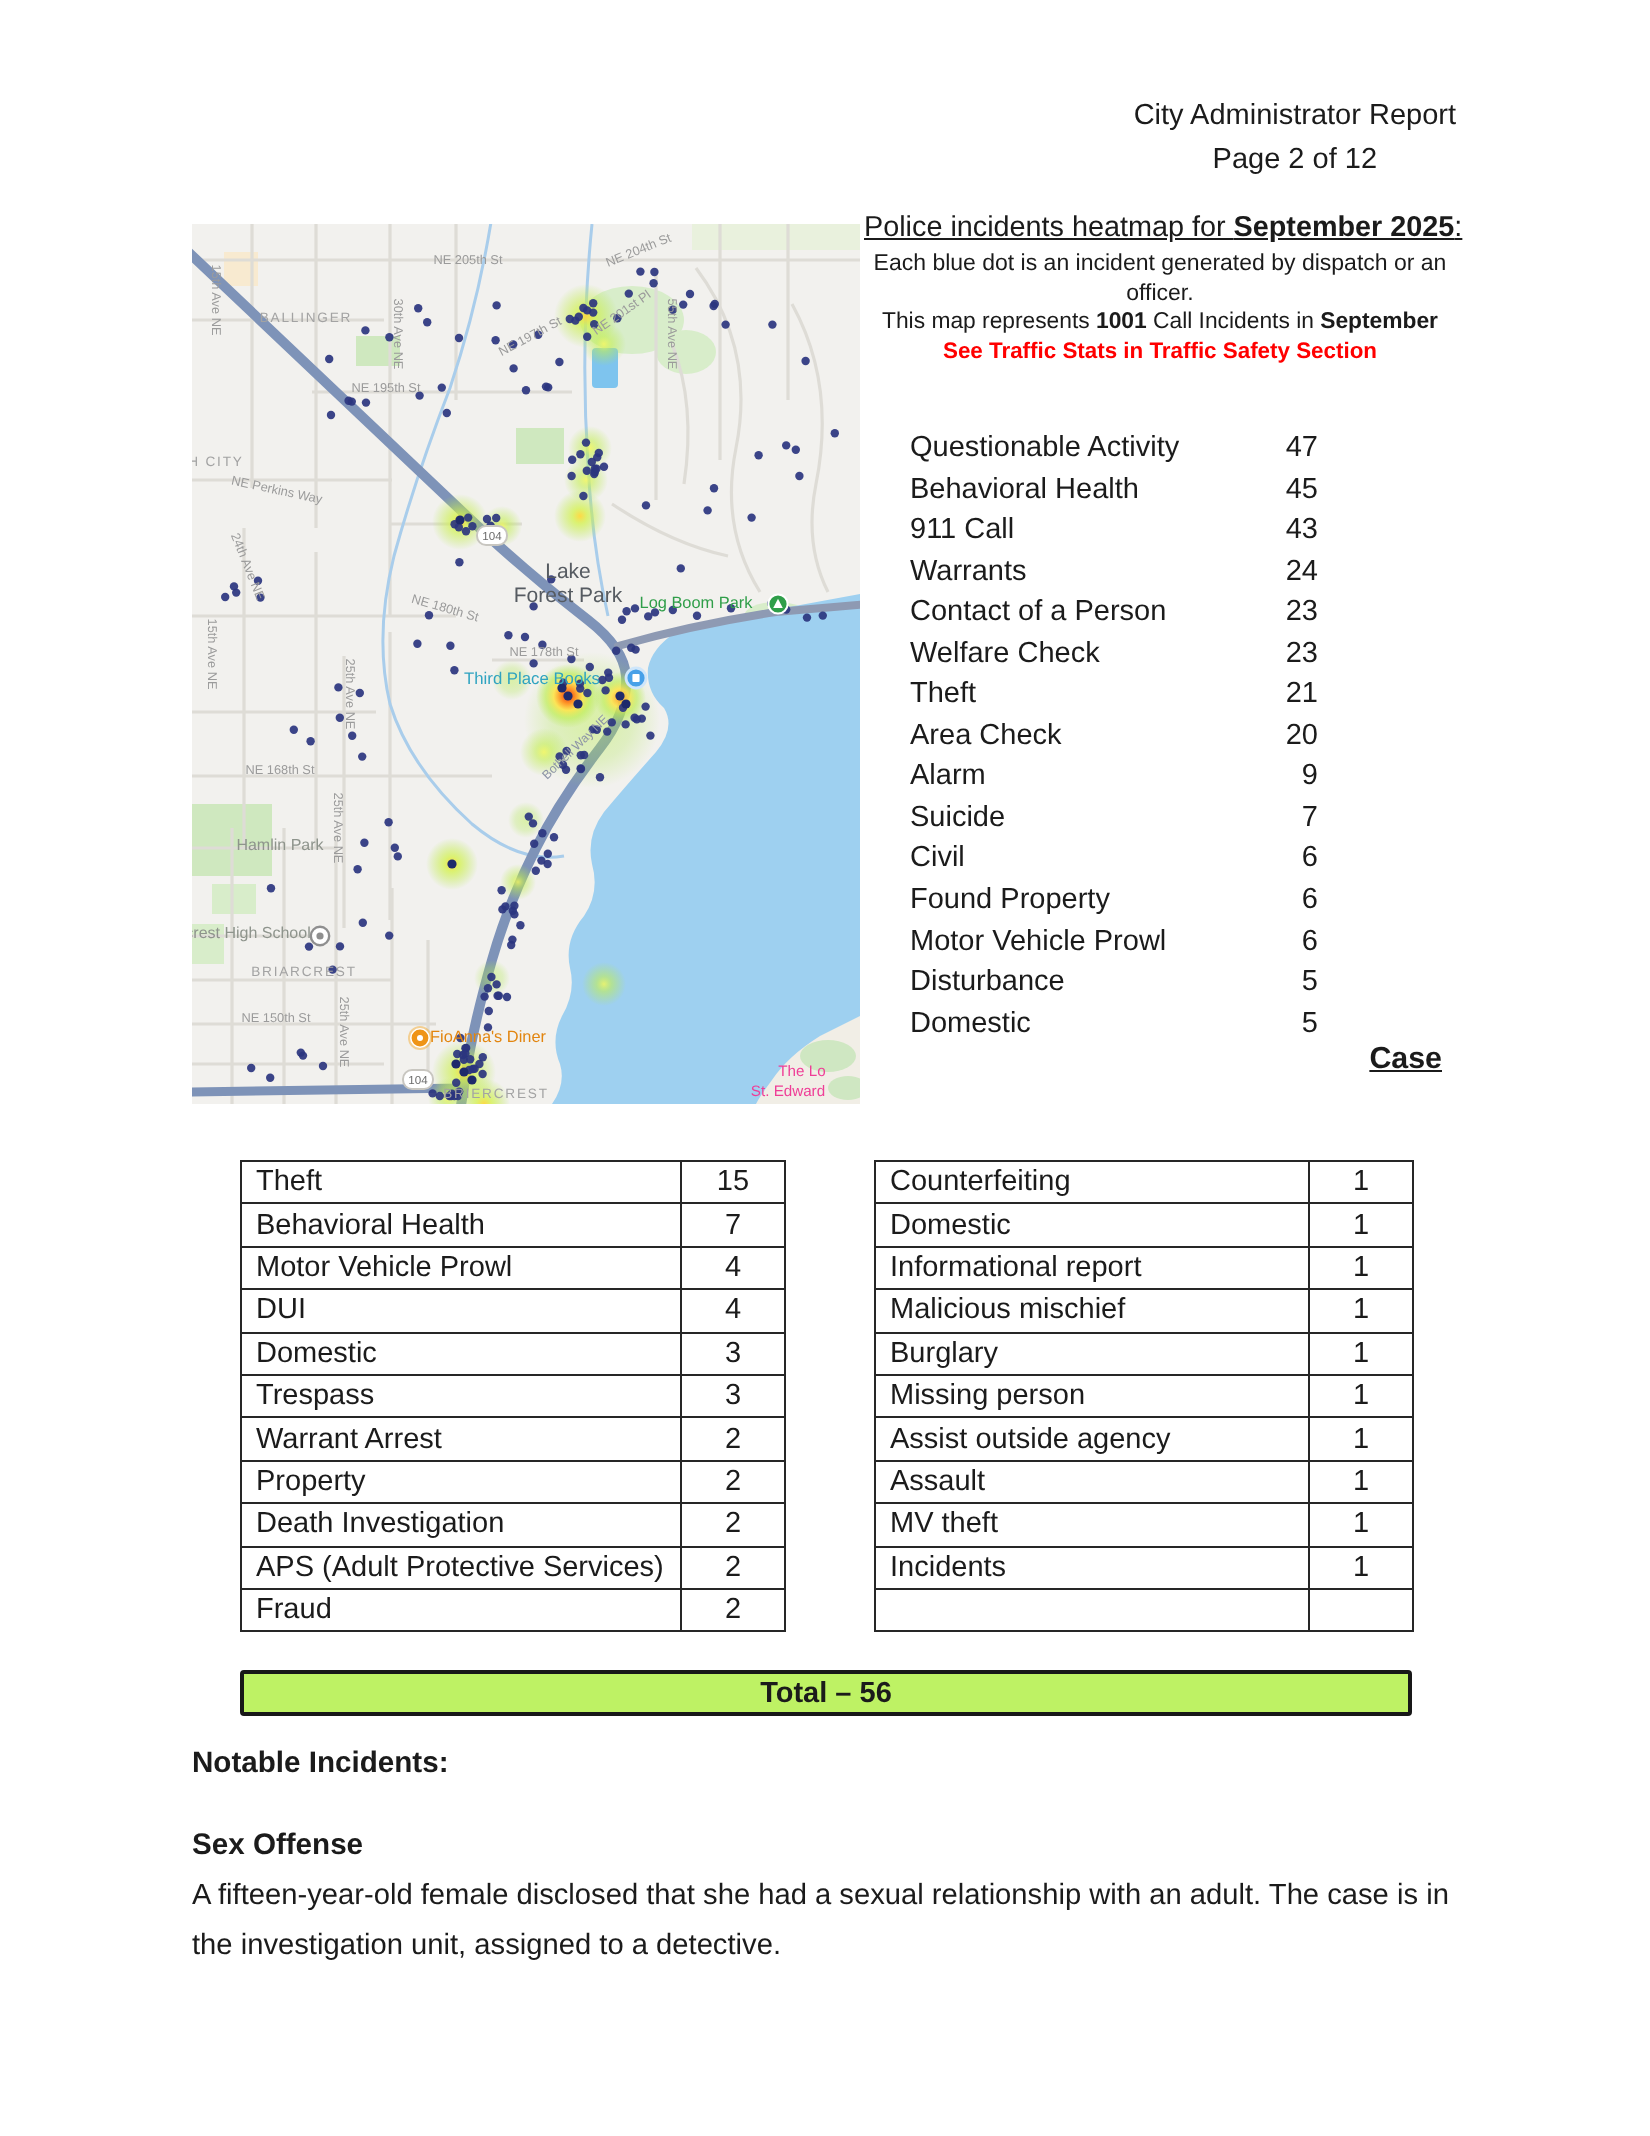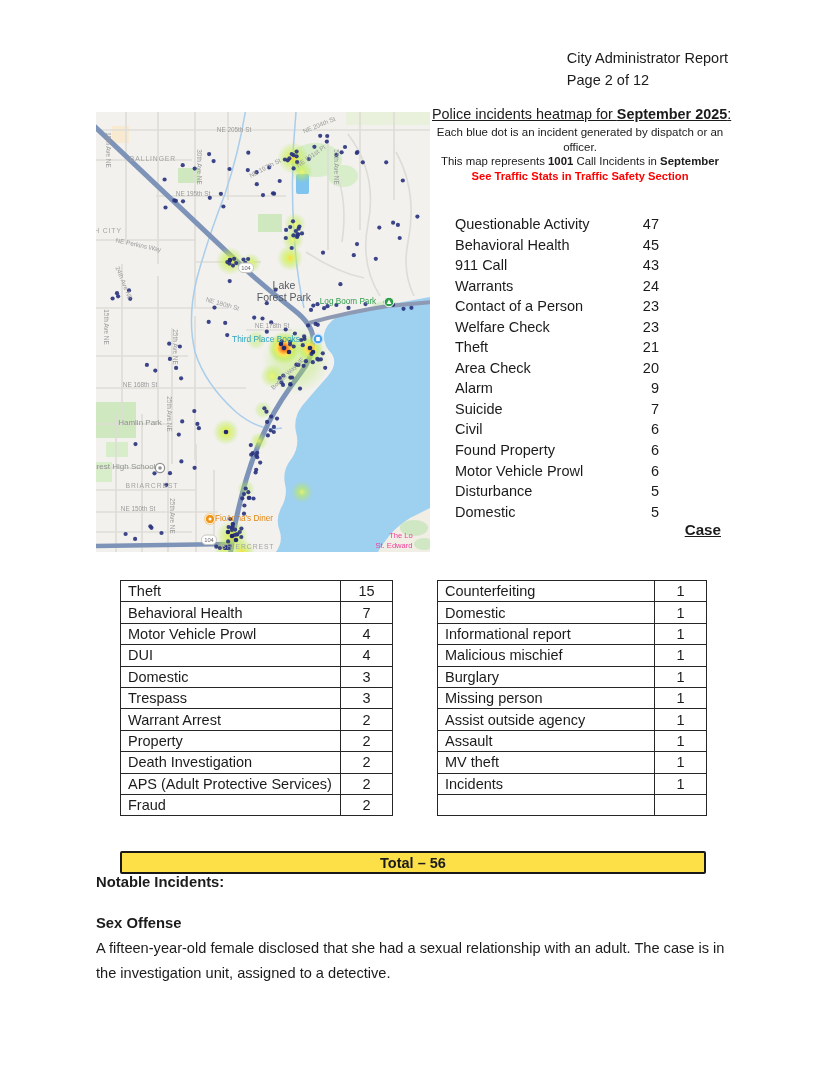--- a/index.html
+++ b/index.html
@@ -1,19 +1,19 @@
 <!DOCTYPE html>
 <html><head>
 <meta charset="utf-8">
 <style>
   html,body{margin:0;padding:0;background:#fff}
   .page{position:relative;width:825px;height:1068px;background:#fff;overflow:hidden;
         font-family:"Liberation Sans",sans-serif;color:#1b1b1b}
 
-  .header{position:absolute;top:47px;right:97px;text-align:left;font-size:14.5px;line-height:22px}
+  .header{position:absolute;top:47px;right:97px;text-align:center;font-size:14.5px;line-height:22px}
 
   .map-wrap{position:absolute;left:96px;top:112px;width:334px;height:440px}
   .map-wrap svg{display:block}
 
   .hm-head{position:absolute;left:432px;top:106px;width:296px;text-align:center}
   .hm-title{font-size:14.4px;white-space:nowrap;margin-bottom:3px}
   .hm-title .u{text-decoration:underline}
   .hm-sub{font-size:11.5px;line-height:14.6px}
   .hm-note{font-size:11.4px;line-height:14.6px;white-space:nowrap}
   .hm-warning{color:#f00;font-weight:bold;font-size:11.2px;margin-top:1px;white-space:nowrap}
@@ -632,21 +632,21 @@
           <td>Incidents</td>
           <td class="val">1</td>
         </tr>
         <tr>
           <td></td>
           <td class="val"></td>
         </tr>
       </tbody>
     </table>
 
-  <div class="total-bar" id="total-bar" style="background: #fde047; margin-top: 16px;">
+  <div class="total-bar" id="total-bar" style="background: #bef264;">
     <span>Total – 56</span>
   </div>
 
   <div class="notable-h">Notable Incidents:</div>
   <div class="sex-h">Sex Offense</div>
   <div class="para">A fifteen-year-old female disclosed that she had a sexual relationship with an adult. The case is in the investigation unit, assigned to a detective.</div>
 
 </div>
 
 </body></html>

